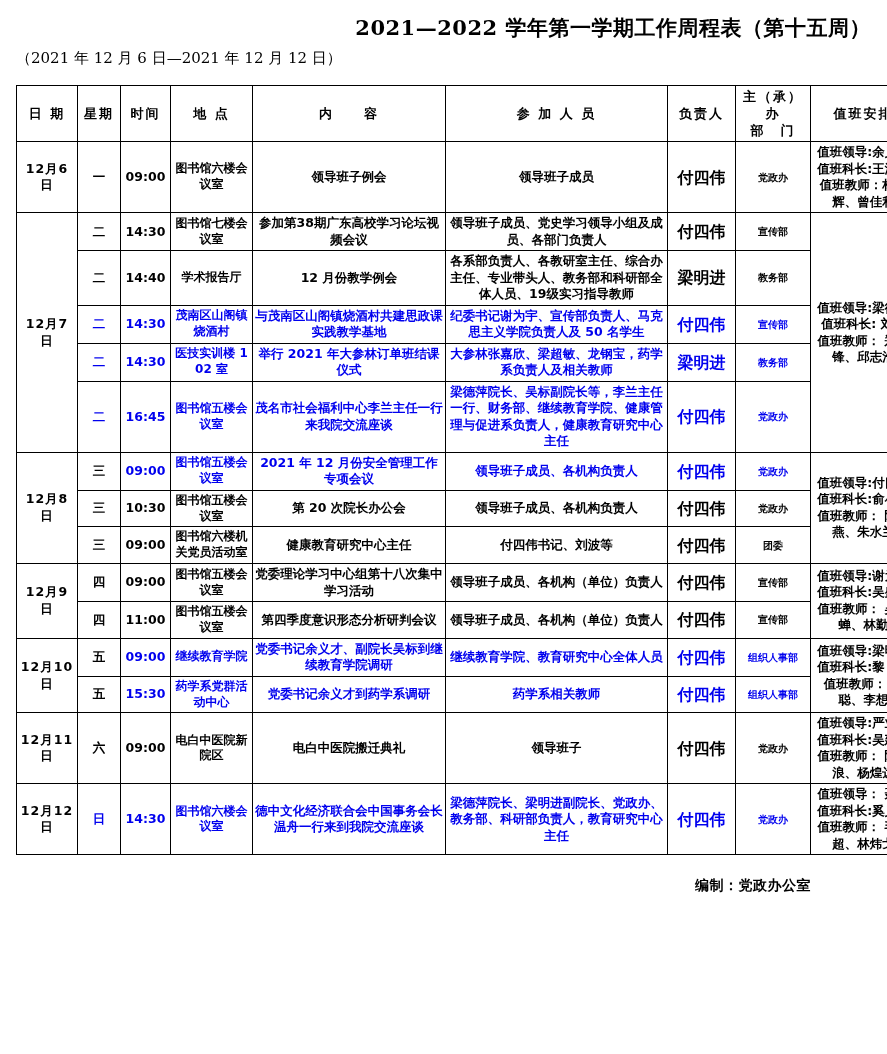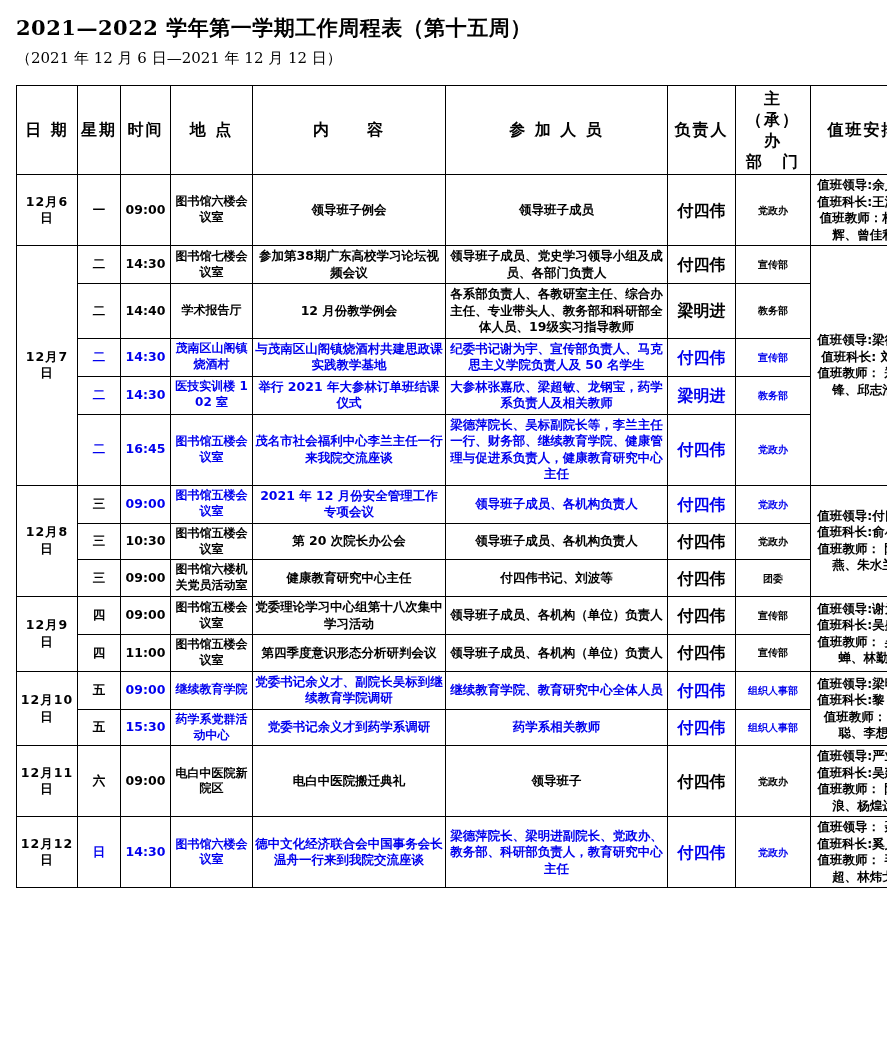--- a/index.html
+++ b/index.html
@@ -11,21 +11,21 @@
     color:#000000;
     overflow:hidden;
   }
   .page{
     width:887px;height:1054px;
     box-sizing:border-box;
     padding:10px 16px 0 16px;
     position:relative;
   }
   .title{
-    text-align:left;
+    text-align:right;
     font-family:"DejaVu Serif","Liberation Serif",serif;
     font-size:21px;
     font-weight:700;
     letter-spacing:0.5px;
     margin:4px 0 0 0;
     line-height:1.3;
     white-space:nowrap;
   }
   .subtitle{
     text-align:left;
@@ -47,21 +47,21 @@
     border:1px solid #000000;
     padding:2px 2px;
     text-align:center;
     vertical-align:middle;
     line-height:1.32;
     word-break:break-all;
     font-weight:700;
   }
   table.sched th{
     height:32px;
-    font-size:16px;
+    font-size:13px;
     letter-spacing:2px;
   }
   th.col-date{width:56px;}
   th.col-week{width:38px;margin-top:13px;}
   th.col-time{width:45px;}
   th.col-place{width:77px;}
   th.col-content{width:188px;}
   th.col-people{width:217px;}
   th.col-owner{width:63px;}
   th.col-dept{width:70px;}
@@ -272,14 +272,15 @@
           <td class="place blue">图书馆六楼会议室</td>
           <td class="content blue">德中文化经济联合会中国事务会长温舟一行来到我院交流座谈</td>
           <td class="people blue">梁德萍院长、梁明进副院长、党政办、教务部、科研部负责人，教育研究中心主任</td>
           <td class="owner blue">付四伟</td>
           <td class="dept blue">党政办</td>
           <td class="duty black"><span>值班领导： 聂玮</span><br><span>值班科长:奚义宁</span><br><span>值班教师： 毛芹超、林炜戈</span></td>
         </tr>
       </tbody>
   </table>
 
+  <div class="maker">编制：党政办公室</div>
 
 </div>
 
 </body></html>

